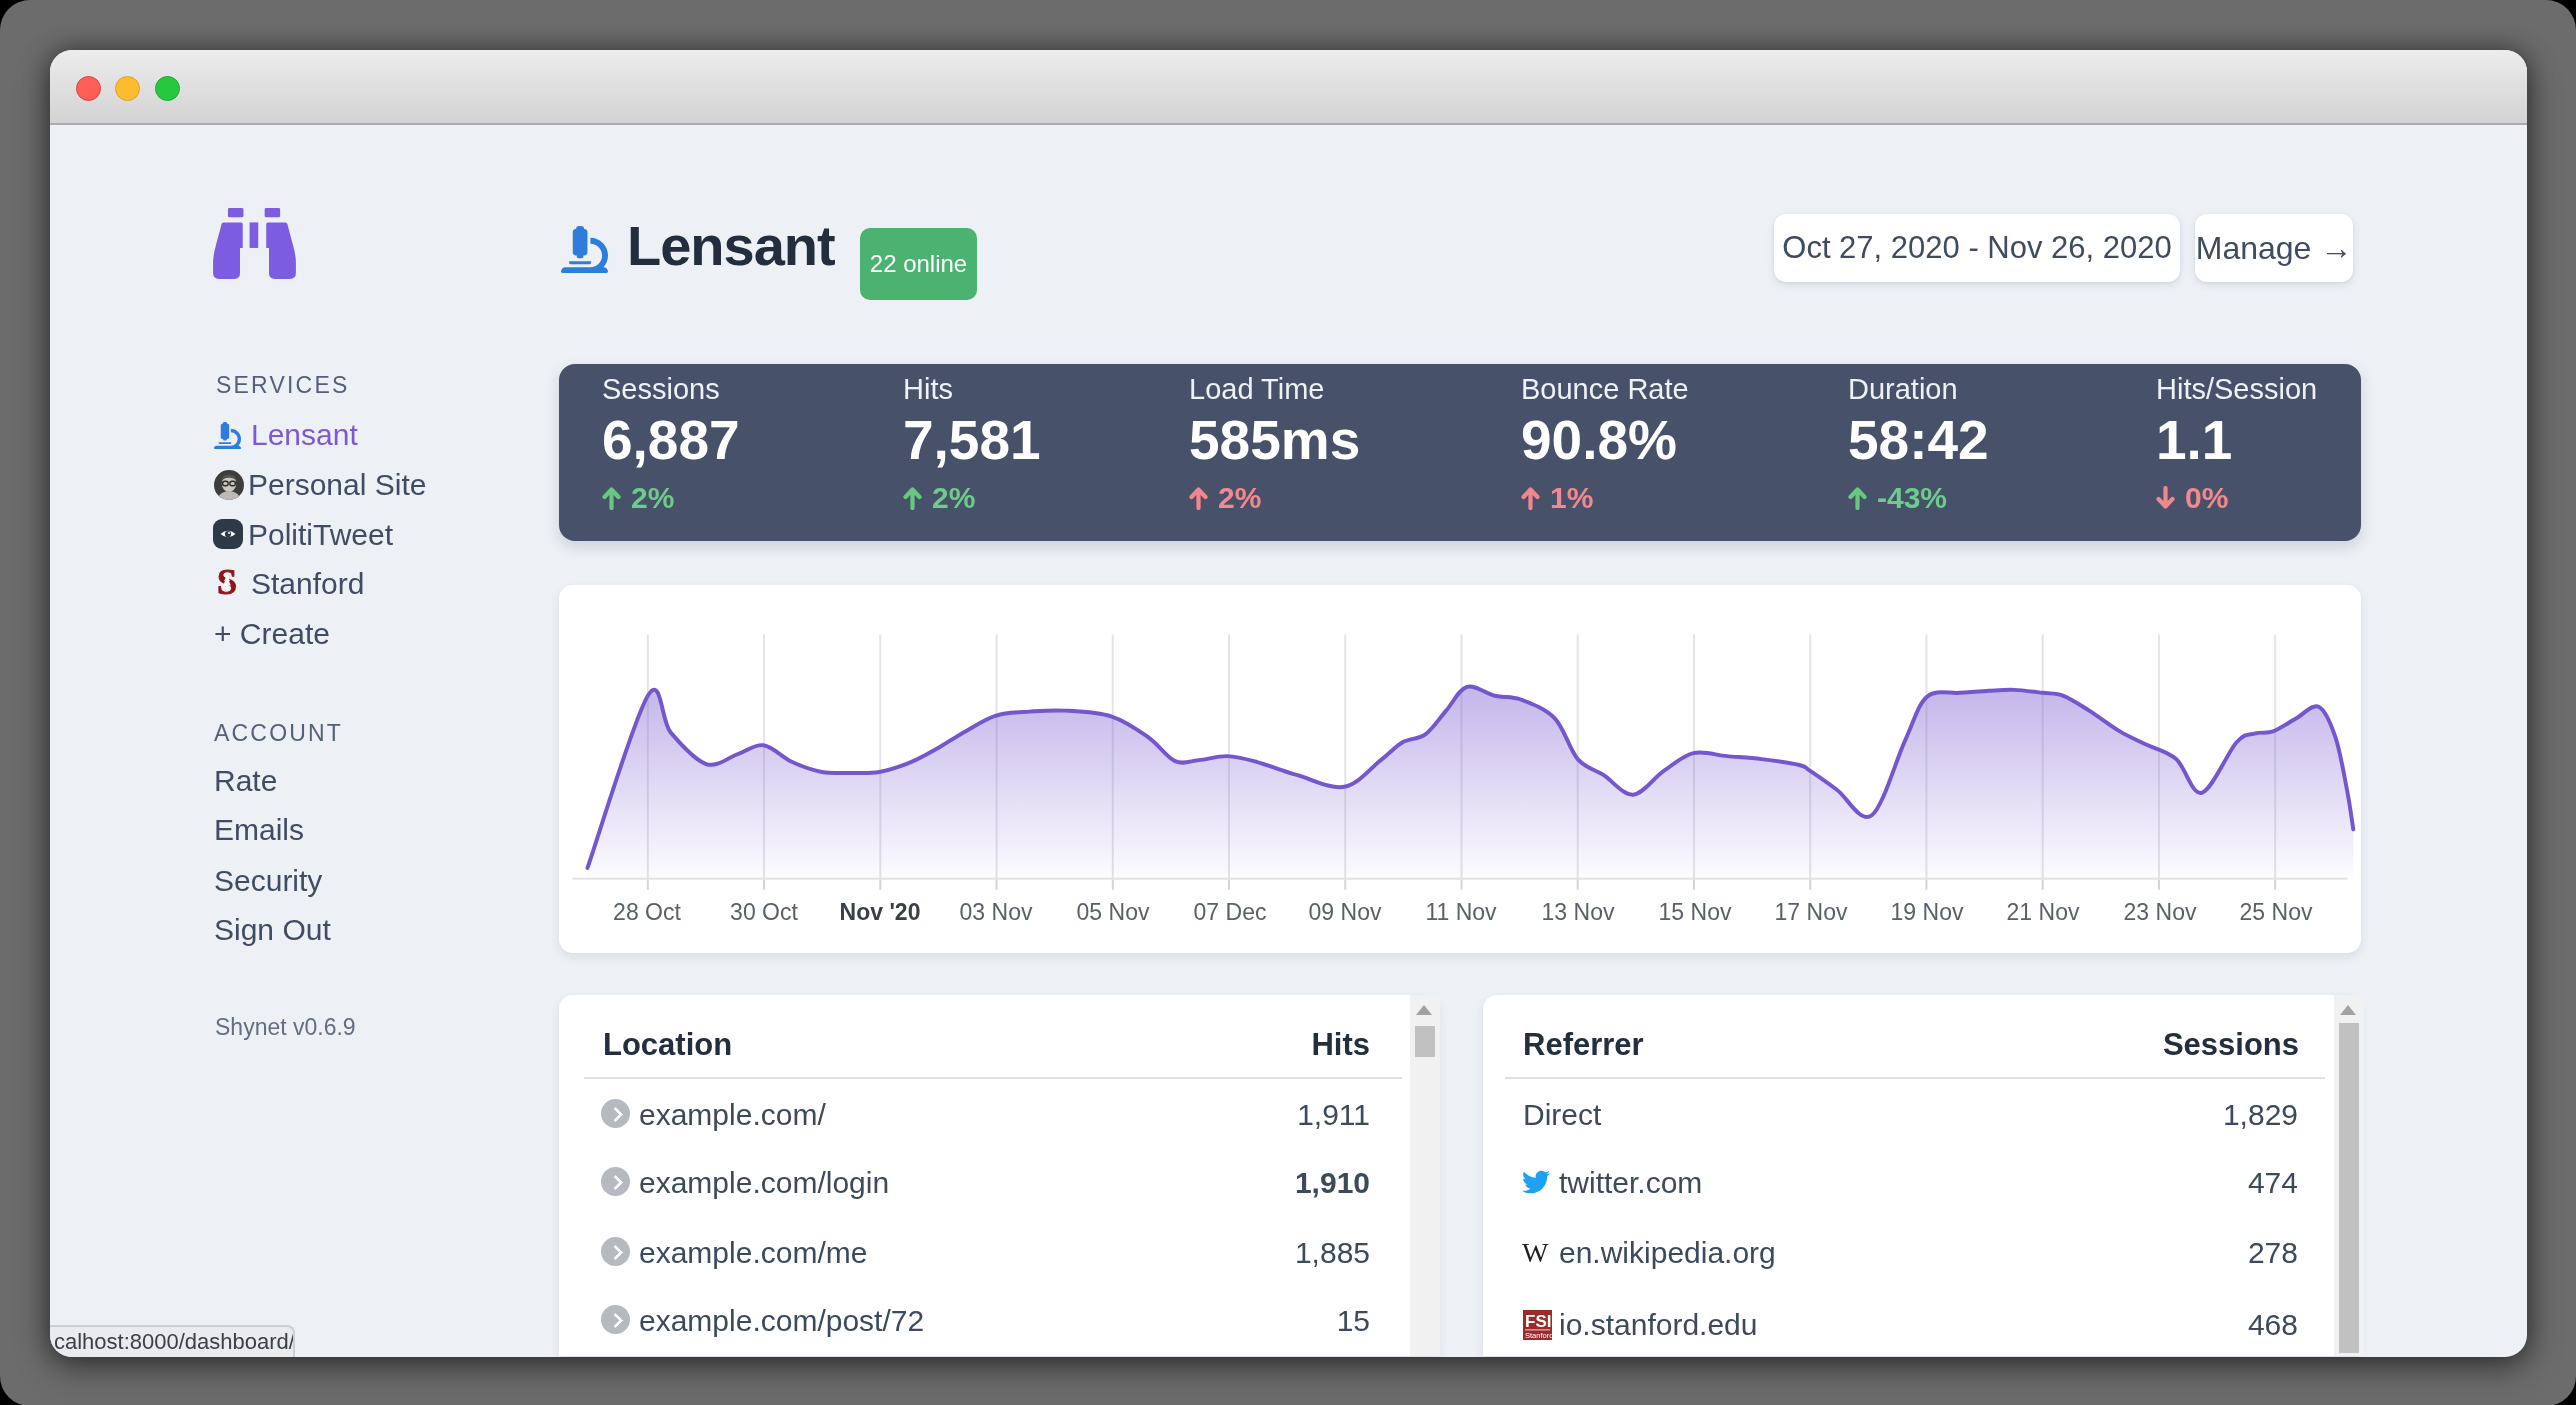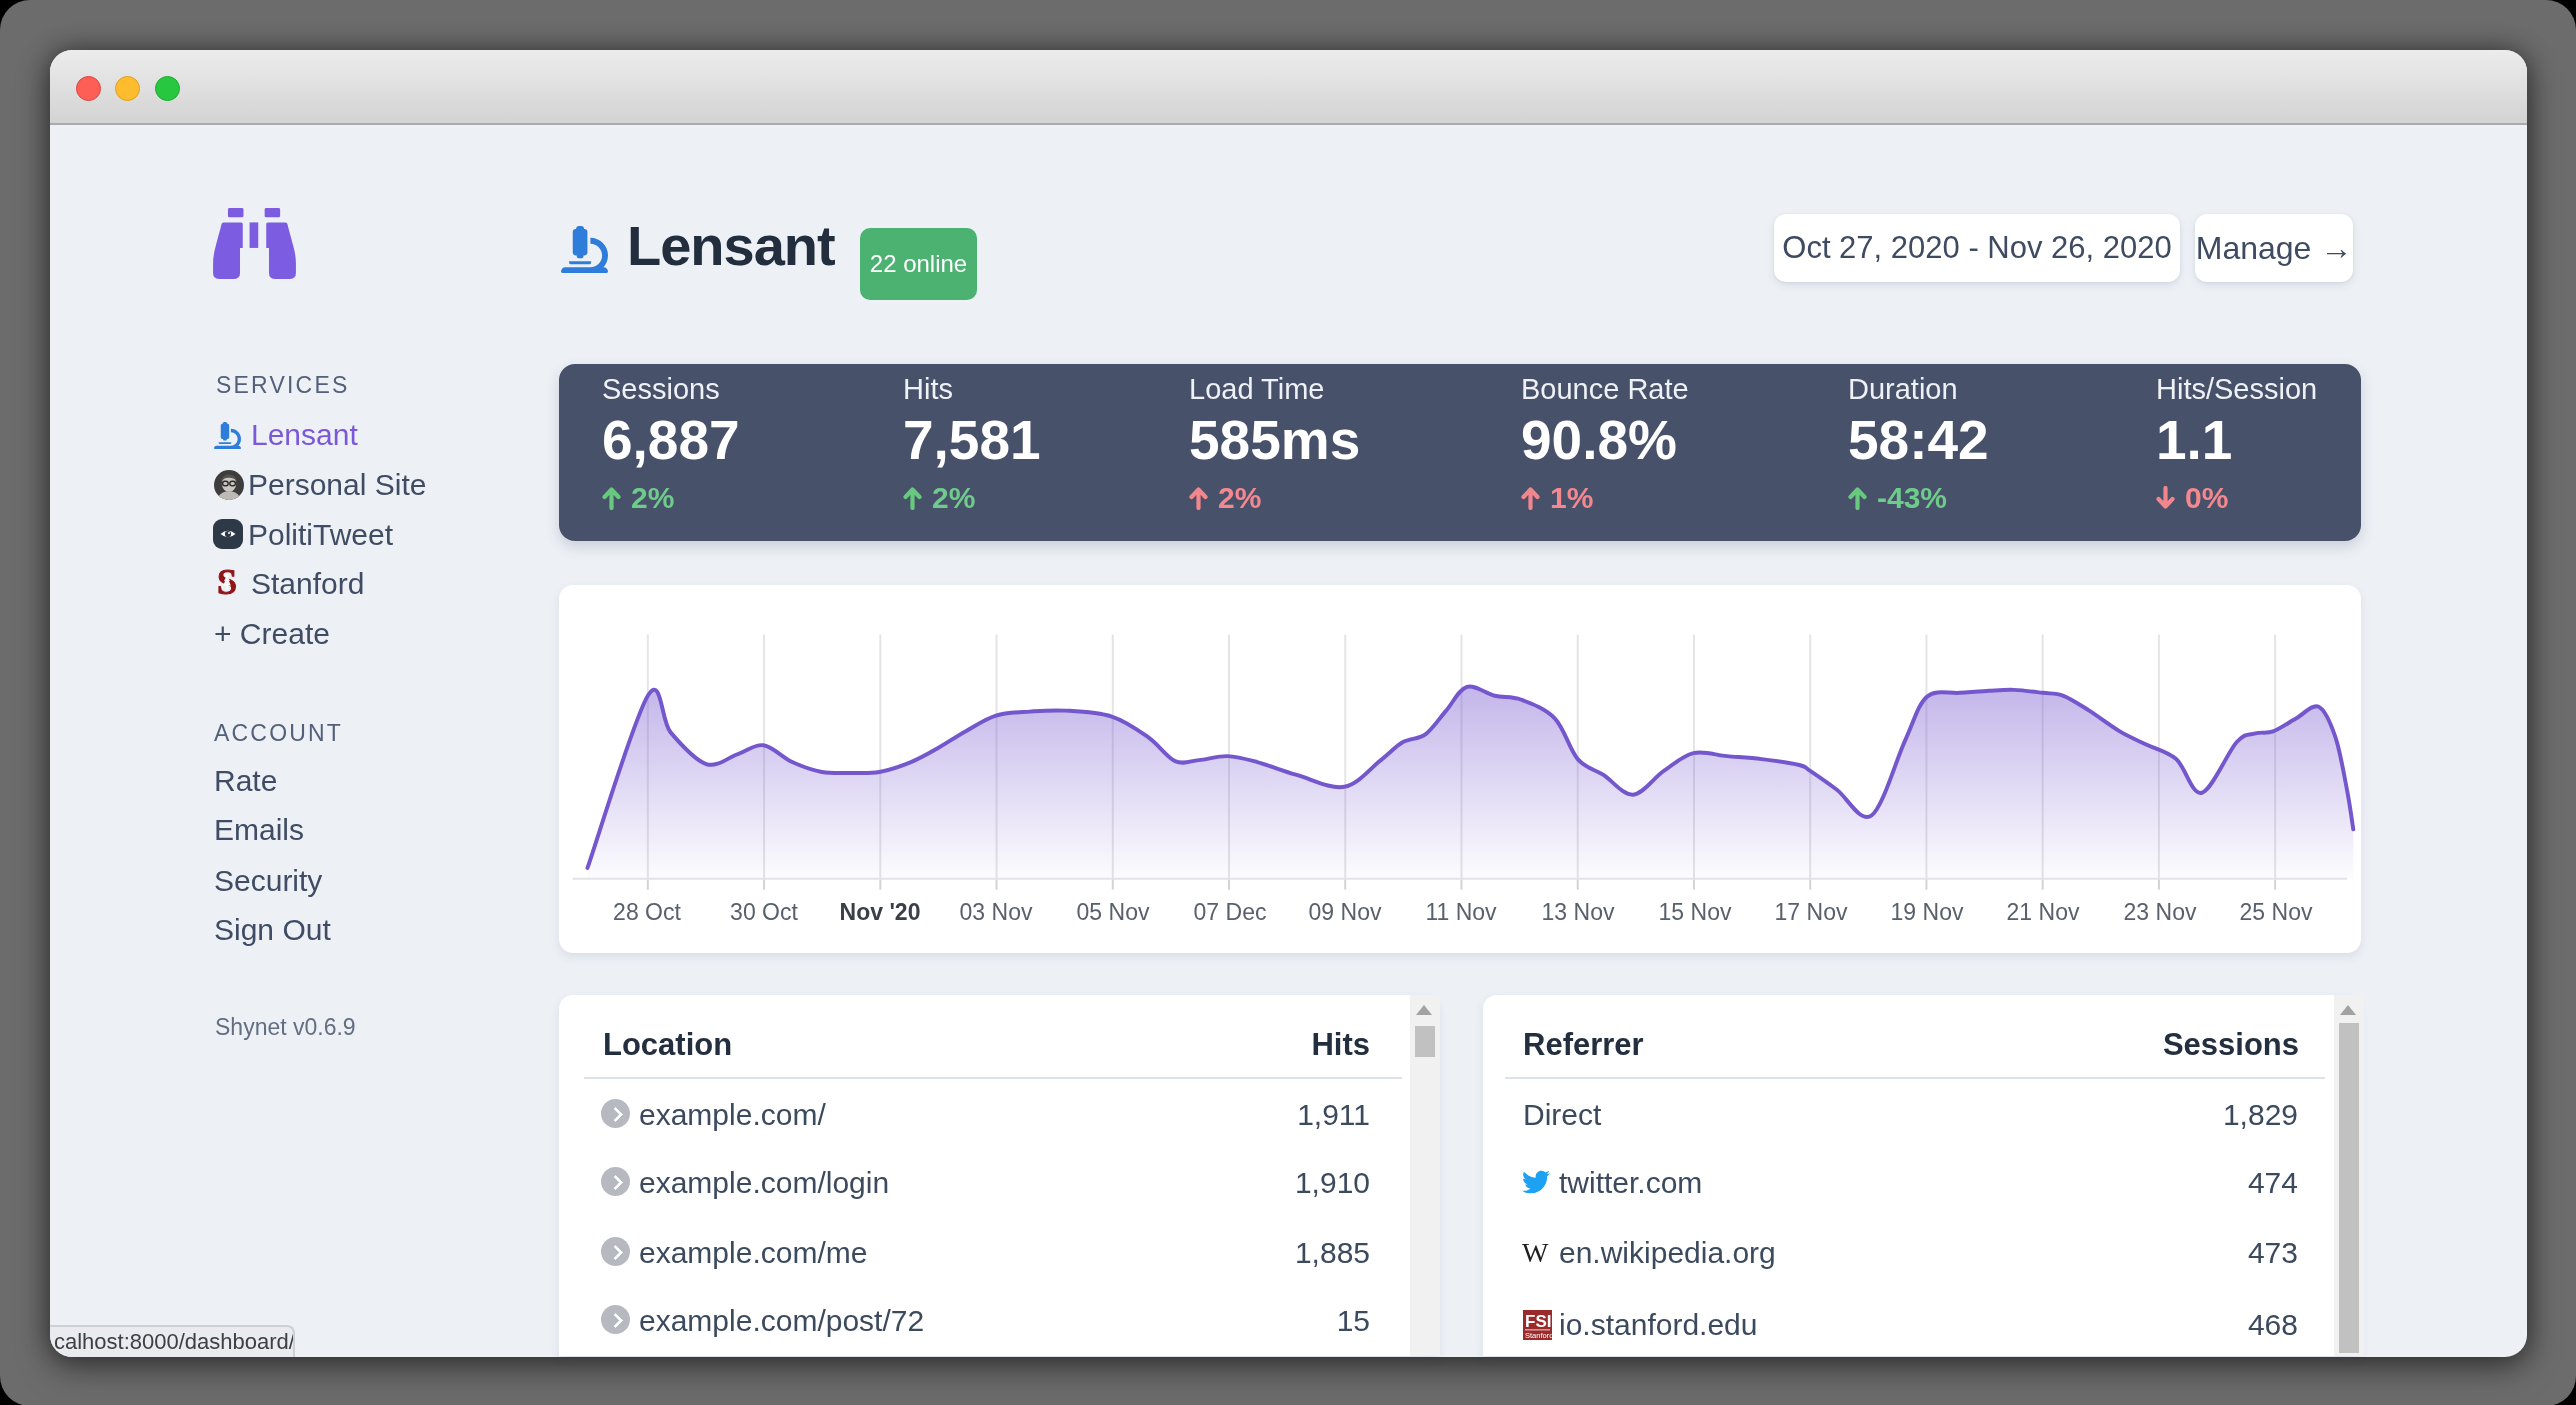--- a/index.html
+++ b/index.html
@@ -234,21 +234,21 @@
 
 <div class="card" style="left:559px; top:995px; width:880px; height:361px; border-radius:14px 14px 0 0;"></div>
 <div class="tablehead" style="left:603px; top:1027px;">Location</div>
 <div class="tablehead" style="left:1221px; top:1027px; width:149px; text-align:right;">Hits</div>
 <div class="sep" style="left:584px; top:1077px; width:818px;"></div>
 <div class="chev" style="left:601px; top:1099px;"></div>
 <div class="trow" style="left:639px; top:1097px;">example.com/</div>
 <div class="tnum" style="left:1221px; top:1097px; width:149px;">1,911</div>
 <div class="chev" style="left:601px; top:1167px;"></div>
 <div class="trow" style="left:639px; top:1165px;">example.com/login</div>
-<div class="tnum" style="left:1221px; top:1165px; width:149px;">1,910</div>
+<div class="tnum" style="left:1221px; top:1165px; width:149px;font-weight:bold;">1,910</div>
 <div class="chev" style="left:601px; top:1237px;"></div>
 <div class="trow" style="left:639px; top:1235px;">example.com/me</div>
 <div class="tnum" style="left:1221px; top:1235px; width:149px;">1,885</div>
 <div class="chev" style="left:601px; top:1305px;"></div>
 <div class="trow" style="left:639px; top:1303px;">example.com/post/72</div>
 <div class="tnum" style="left:1221px; top:1303px; width:149px;">15</div>
 <div class="sbtrack" style="left:1410px; top:995px; height:361px;"></div>
 <div class="sbarrow" style="left:1416px; top:1005px;"></div>
 <div class="sbthumb" style="left:1415px; top:1026px; height:31px;"></div>
 
@@ -258,21 +258,21 @@
 <div class="sep" style="left:1505px; top:1077px; width:820px;"></div>
 <div class="trow" style="left:1523px; top:1097px;">Direct</div>
 <div class="tnum" style="left:2149px; top:1097px; width:149px;">1,829</div>
 <svg class="abs" style="left:1522px; top:1168px;" width="28" height="28" viewBox="0 0 512 512">
     <path fill="#1da1f2" d="M459.37 151.716c.325 4.548.325 9.097.325 13.645 0 138.72-105.583 298.558-298.558 298.558-59.452 0-114.68-17.219-161.137-47.106 8.447.974 16.568 1.299 25.34 1.299 49.055 0 94.213-16.568 130.274-44.832-46.132-.975-84.792-31.188-98.112-72.772 6.498.974 12.995 1.624 19.818 1.624 9.421 0 18.843-1.3 27.614-3.573-48.081-9.747-84.143-51.98-84.143-102.985v-1.299c13.969 7.797 30.214 12.67 47.431 13.319-28.264-18.843-46.781-51.005-46.781-87.391 0-19.492 5.197-37.36 14.294-52.954 51.655 63.675 129.3 105.258 216.365 109.807-1.624-7.797-2.599-15.918-2.599-24.04 0-57.828 46.782-104.934 104.934-104.934 30.213 0 57.502 12.67 76.67 33.137 23.715-4.548 46.456-13.32 66.599-25.34-7.798 24.366-24.366 44.833-46.132 57.827 21.117-2.273 41.584-8.122 60.426-16.243-14.292 20.791-32.161 39.308-52.628 54.253z"></path>
   </svg>
 <div class="trow" style="left:1559px; top:1165px;">twitter.com</div>
 <div class="tnum" style="left:2149px; top:1165px; width:149px;">474</div>
 <div class="abs" style="left:1522px; top:1238px; width:30px; font-family:'Liberation Serif',serif; font-size:28px; color:#1f1f1f; line-height:30px;">W</div>
 <div class="trow" style="left:1559px; top:1235px;">en.wikipedia.org</div>
-<div class="tnum" style="left:2149px; top:1235px; width:149px;">473</div>
+<div class="tnum" style="left:2149px; top:1235px; width:149px;">278</div>
 <svg class="abs" style="left:1523px; top:1310px;" width="29" height="30" viewBox="0 0 29 30">
     <rect width="29" height="30" fill="#9b2b2b"></rect>
     <text x="2" y="17" fill="#fff" font-family="Liberation Sans" font-weight="bold" font-size="17">FSI</text>
     <rect x="2" y="19.5" width="25" height="0.8" fill="#fff"></rect>
     <text x="2" y="28" fill="#fff" font-family="Liberation Sans" font-size="7.5">Stanford</text>
   </svg>
 <div class="trow" style="left:1559px; top:1307px;">io.stanford.edu</div>
 <div class="tnum" style="left:2149px; top:1307px; width:149px;">468</div>
 <div class="sbtrack" style="left:2334px; top:995px; height:361px;"></div>
 <div class="sbarrow" style="left:2340px; top:1005px;"></div>

